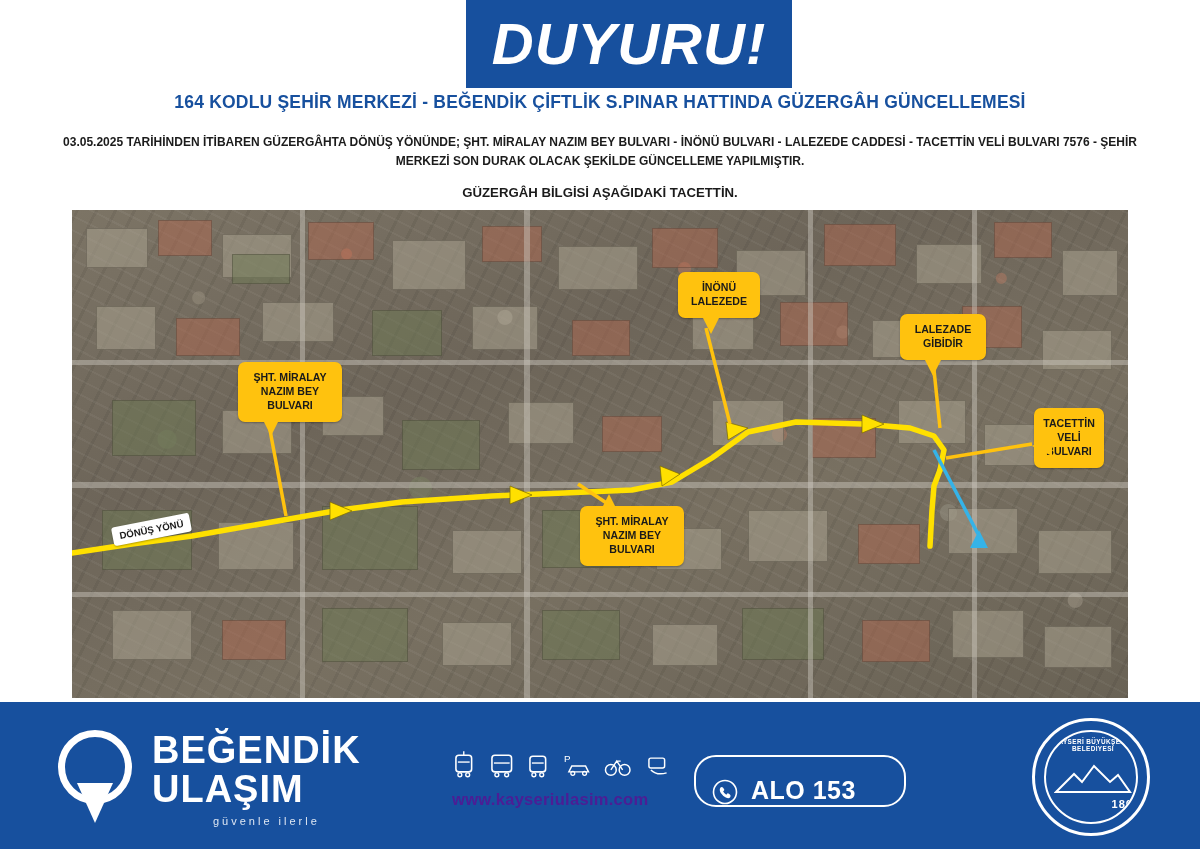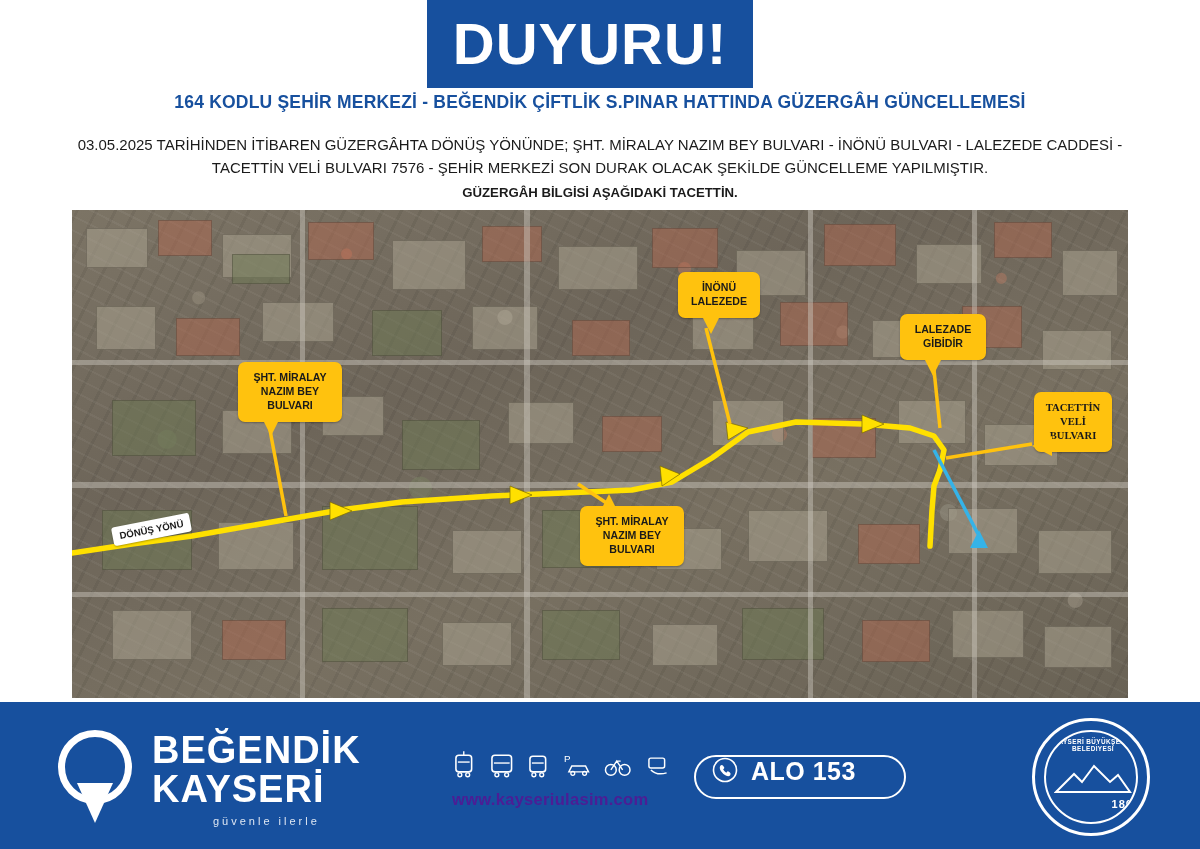--- a/index.html
+++ b/index.html
@@ -6,34 +6,34 @@
   html, body {
     width: 1200px; height: 849px;
     background: #ffffff;
     font-family: "Liberation Sans", sans-serif;
     overflow: hidden;
   }
   .page { position: relative; width: 1200px; height: 849px; background: #fff; }
 
   
   .banner {
-    position: absolute; left: 427px; top: 0; width: 326px; height: 88px;
-    background: #17509e; display: flex; align-items: center; justify-content: center;
+    position: absolute; left: 466px; top: 0; width: 326px; height: 88px;
+    background: #17509e; display: flex; align-items: center; justify-content: center; font-style: italic;
   }
   .banner-text {
     color: #ffffff; font-size: 58px; font-weight: bold; letter-spacing: 1px;
     font-family: "Liberation Sans", sans-serif; line-height: 1;
   }
   .headline {
     position: absolute; left: 0; top: 92px; width: 1200px; text-align: center;
     color: #17509e; font-size: 17.5px; font-weight: bold; letter-spacing: .2px;
   }
   .subtext {
     position: absolute; left: 60px; top: 133px; width: 1080px; text-align: center;
-    color: #1b1b1b; font-size: 15px; font-weight: normal; line-height: 1.55;
+    color: #1b1b1b; font-size: 12px; font-weight: bold; line-height: 1.55;
   }
   .subtext2 {
     position: absolute; left: 0; top: 185px; width: 1200px; text-align: center;
     color: #1b1b1b; font-size: 13.2px; font-weight: bold;
   }
 
   
   .map-wrap {
     position: absolute; left: 72px; top: 210px; width: 1056px; height: 488px;
     overflow: hidden; background: #6d6354;
@@ -124,23 +124,23 @@
   .website {
     position: absolute; left: 452px; top: 790px;
     color: #4c1d95; font-size: 16.5px; font-weight: bold; letter-spacing: .3px;
   }
   .mini-icons {
     position: absolute; left: 452px; top: 748px; width: 220px; height: 34px;
     display: flex; align-items: center; gap: 13px;
   }
   .mini-icons svg { display: block; }
   .alo {
-    position: absolute; left: 694px; top: 755px; width: 212px; height: 44px;
+    position: absolute; left: 694px; top: 755px; width: 212px; height: 52px;
     border: 2px solid #fff; border-radius: 22px;
-    display: flex; align-items: flex-start; gap: 13px; padding-left: 16px;
+    display: flex; align-items: flex-end; gap: 13px; padding-left: 16px;
   }
   .alo-text { color: #fff; font-size: 25px; font-weight: bold; letter-spacing: .5px; }
   .seal {
     position: absolute; left: 1032px; top: 718px; width: 118px; height: 118px;
     border-radius: 50%; border: 3px solid #fff;
     display: flex; align-items: center; justify-content: center;
   }
   .seal-inner {
     width: 94px; height: 94px; border-radius: 50%; border: 2px solid #fff;
     position: relative; overflow: hidden;
@@ -276,21 +276,21 @@
     <div class="callout" style="left:166px;top:152px;width:104px;">
       <span style="white-space:pre-line">ŞHT. MİRALAY
 NAZIM BEY
 BULVARI</span>
     </div>
     <div class="tail" style="left:190px;top:208px;border-left:9px solid transparent;border-right:9px solid transparent;border-top:18px solid #ffc20e;"></div>
     <svg style="position:absolute;left:180px;top:220px;width:50px;height:92px">
       <line x1="18" y1="0" x2="34" y2="86" stroke="#ffc20e" stroke-width="3.5"></line>
     </svg>
 
-    <div class="callout" style="left:962px;top:182px;width:78px;font-family:Liberation Serif, serif;">
+    <div class="callout" style="left:962px;top:198px;width:70px;">
       <span style="white-space:pre-line">TACETTİN
 VELİ
 BULVARI</span>
     </div>
     <div class="tail" style="left:960px;top:226px;border-top:10px solid transparent;border-bottom:10px solid transparent;border-right:20px solid #ffc20e;"></div>
     <svg style="position:absolute;left:872px;top:226px;width:92px;height:28px">
       <line x1="88" y1="8" x2="2" y2="22" stroke="#ffc20e" stroke-width="3.5"></line>
     </svg>
 
     <div class="callout" style="left:508px;top:296px;width:104px;">
@@ -309,21 +309,21 @@
     </svg>
   </div>
 
   <div class="footer"></div>
 
   <div class="logo-pin">
     <div class="pin-shape"></div>
     <div class="pin-tri"></div>
   </div>
   <div class="brand1">BEĞENDİK</div>
-  <div class="brand2">KAYSERİ</div>
+  <div class="brand2">ULAŞIM</div>
   <div class="brand3">güvenle ilerle</div>
 
   <div class="mini-icons">
     <svg width="24" height="28" viewBox="0 0 24 28">
       <rect x="4" y="4" width="16" height="17" rx="3" fill="none" stroke="#fff" stroke-width="1.6"></rect>
       <line x1="6" y1="11" x2="18" y2="11" stroke="#fff" stroke-width="1.4"></line>
       <line x1="12" y1="0" x2="12" y2="4" stroke="#fff" stroke-width="1.4"></line>
       <circle cx="8" cy="24" r="2" fill="none" stroke="#fff" stroke-width="1.4"></circle>
       <circle cx="16" cy="24" r="2" fill="none" stroke="#fff" stroke-width="1.4"></circle>
     </svg>

